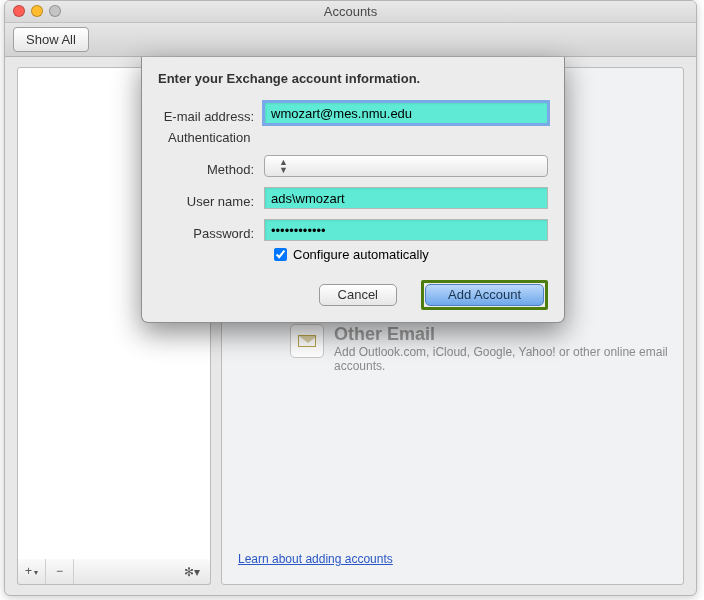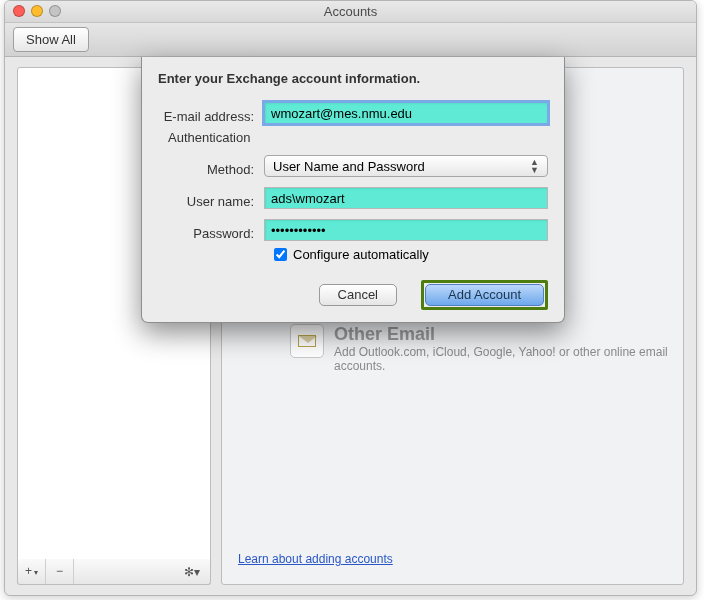--- a/index.html
+++ b/index.html
@@ -211,21 +211,20 @@
     <div class="formrow">
       <label>E-mail address:</label>
       <input type="text" class="focused" value="wmozart@mes.nmu.edu" style="">
     </div>
 
     <div class="authlabel">Authentication</div>
 
     <div class="formrow">
       <label>Method:</label>
       <div class="select">
-        <span>User Name and Password</span>
         <span class="arrows">
             <span>▲</span>
             <span>▼</span>
           </span>
       </div>
     </div>
 
     <div class="formrow">
       <label>User name:</label>
       <input type="text" value="ads\wmozart" style="">

